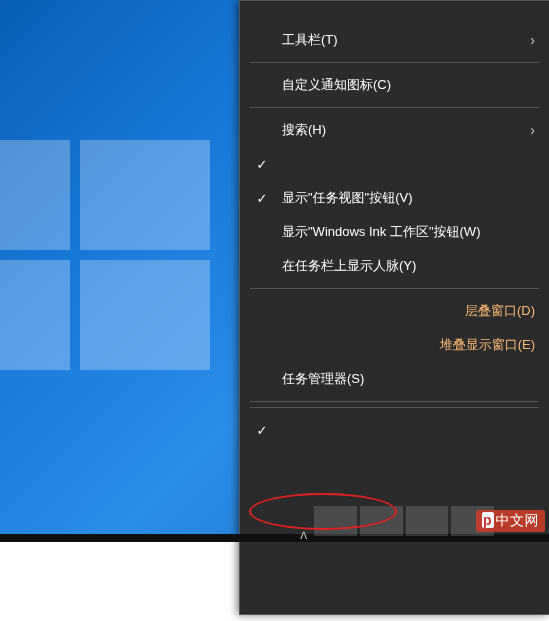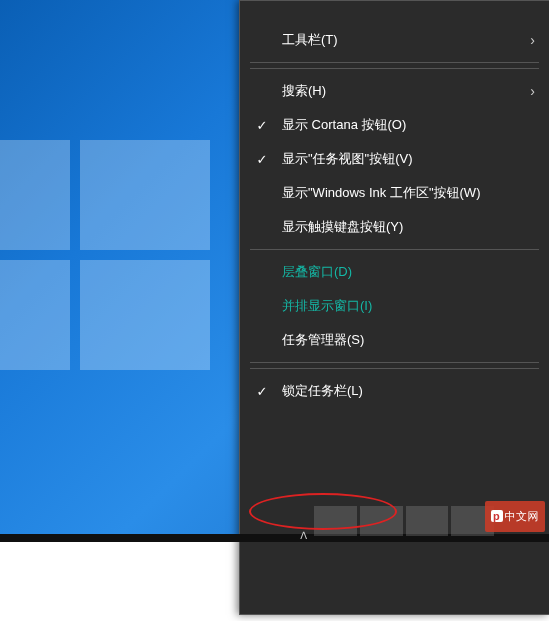--- a/index.html
+++ b/index.html
@@ -55,21 +55,22 @@
     .menu-item {
       position: relative;
       display: flex;
       align-items: center;
       height: 34px;
       padding-left: 42px;
       padding-right: 14px;
       cursor: default;
     }
     .menu-item.disabled {
-      color: #14b8a6;
+      color: #fdba74;
+      justify-content: flex-end;
     }
     .menu-separator {
       height: 1px;
       background: #555;
       margin: 5px 10px;
     }
     .check-icon, .left-icon {
       position: absolute;
       left: 14px;
       width: 16px;
@@ -112,22 +113,22 @@
     }
     .gear-svg {
       width: 14px; height: 14px; fill: none; stroke: #ddd; stroke-width: 1.5;
     }
     .watermark {
       position: absolute;
       right: 4px;
       bottom: 10px;
       background: rgba(200,60,40,0.9);
       color: #fff;
-      font-size: 11px;
-      padding: 8px 6px;
+      font-size: 14px;
+      padding: 2px 6px;
       border-radius: 2px;
       letter-spacing: 0.5px;
     }
     .php-p {
       display: inline-block;
       background: #fff;
       color: #c33;
       font-weight: bold;
       border-radius: 2px;
       width: 12px;
@@ -163,62 +164,63 @@
   <div class="context-menu">
     <div style="height:22px"></div>
 
     <div class="menu-item">
       <span>工具栏(T)</span>
       <span class="submenu-arrow">›</span>
     </div>
 
     <div class="menu-separator"></div>
 
+    <div class="menu-item">
+      <span>自定义通知图标(C)</span>
+    </div>
 
     <div class="menu-separator"></div>
 
     <div class="menu-item">
       <span>搜索(H)</span>
       <span class="submenu-arrow">›</span>
     </div>
     <div class="menu-item">
       <span class="check-icon">✓</span>
-      <span>显示 Cortana 按钮(O)</span>
     </div>
     <div class="menu-item">
       <span class="check-icon">✓</span>
       <span>显示"任务视图"按钮(V)</span>
     </div>
     <div class="menu-item">
       <span>显示"Windows Ink 工作区"按钮(W)</span>
     </div>
     <div class="menu-item">
-      <span>显示触摸键盘按钮(Y)</span>
+      <span>在任务栏上显示人脉(Y)</span>
     </div>
 
     <div class="menu-separator"></div>
 
     <div class="menu-item disabled">
       <span>层叠窗口(D)</span>
     </div>
     <div class="menu-item disabled">
-      <span>并排显示窗口(I)</span>
+      <span>堆叠显示窗口(E)</span>
     </div>
     <div class="menu-item">
       <span>任务管理器(S)</span>
     </div>
 
     <div class="menu-separator"></div>
 
 
     <div class="menu-separator"></div>
 
     <div class="menu-item">
       <span class="check-icon">✓</span>
-      <span>锁定任务栏(L)</span>
     </div>
   </div>
 
   <div class="redoval"></div>
 
   <div class="taskbar"></div>
   <span class="tray-up">ᐱ</span>
 
   <div class="blocks">
     <div></div>

